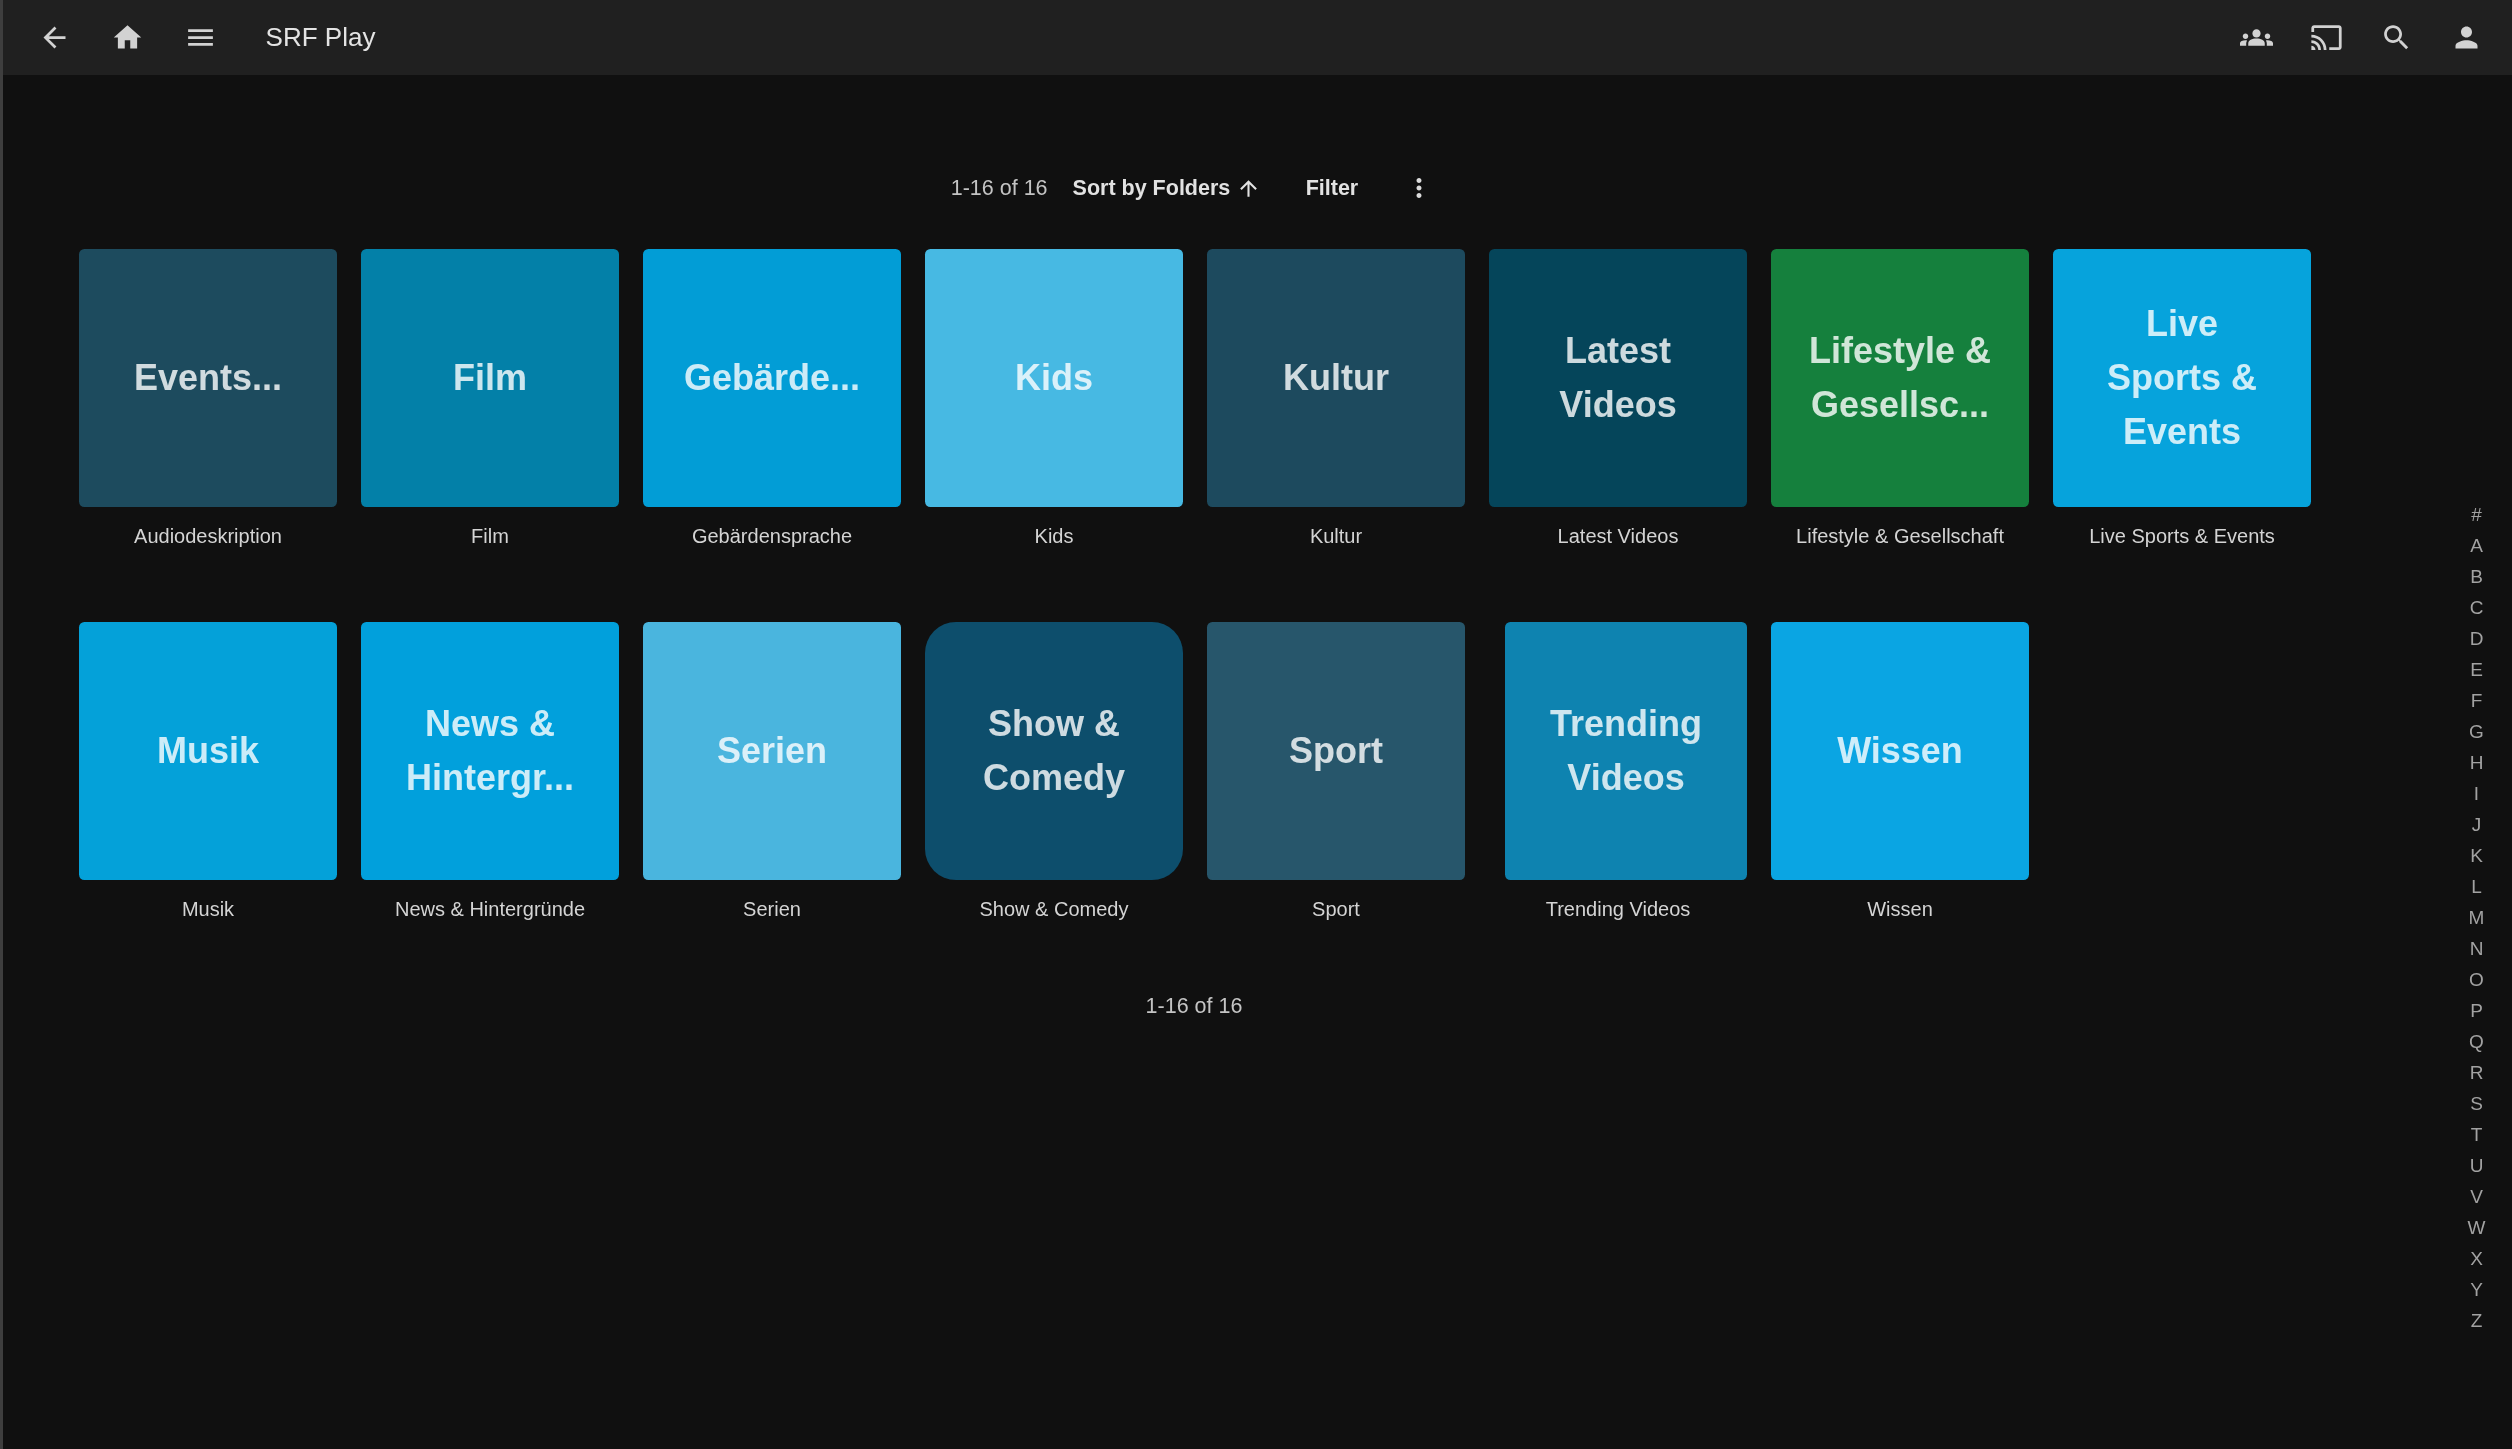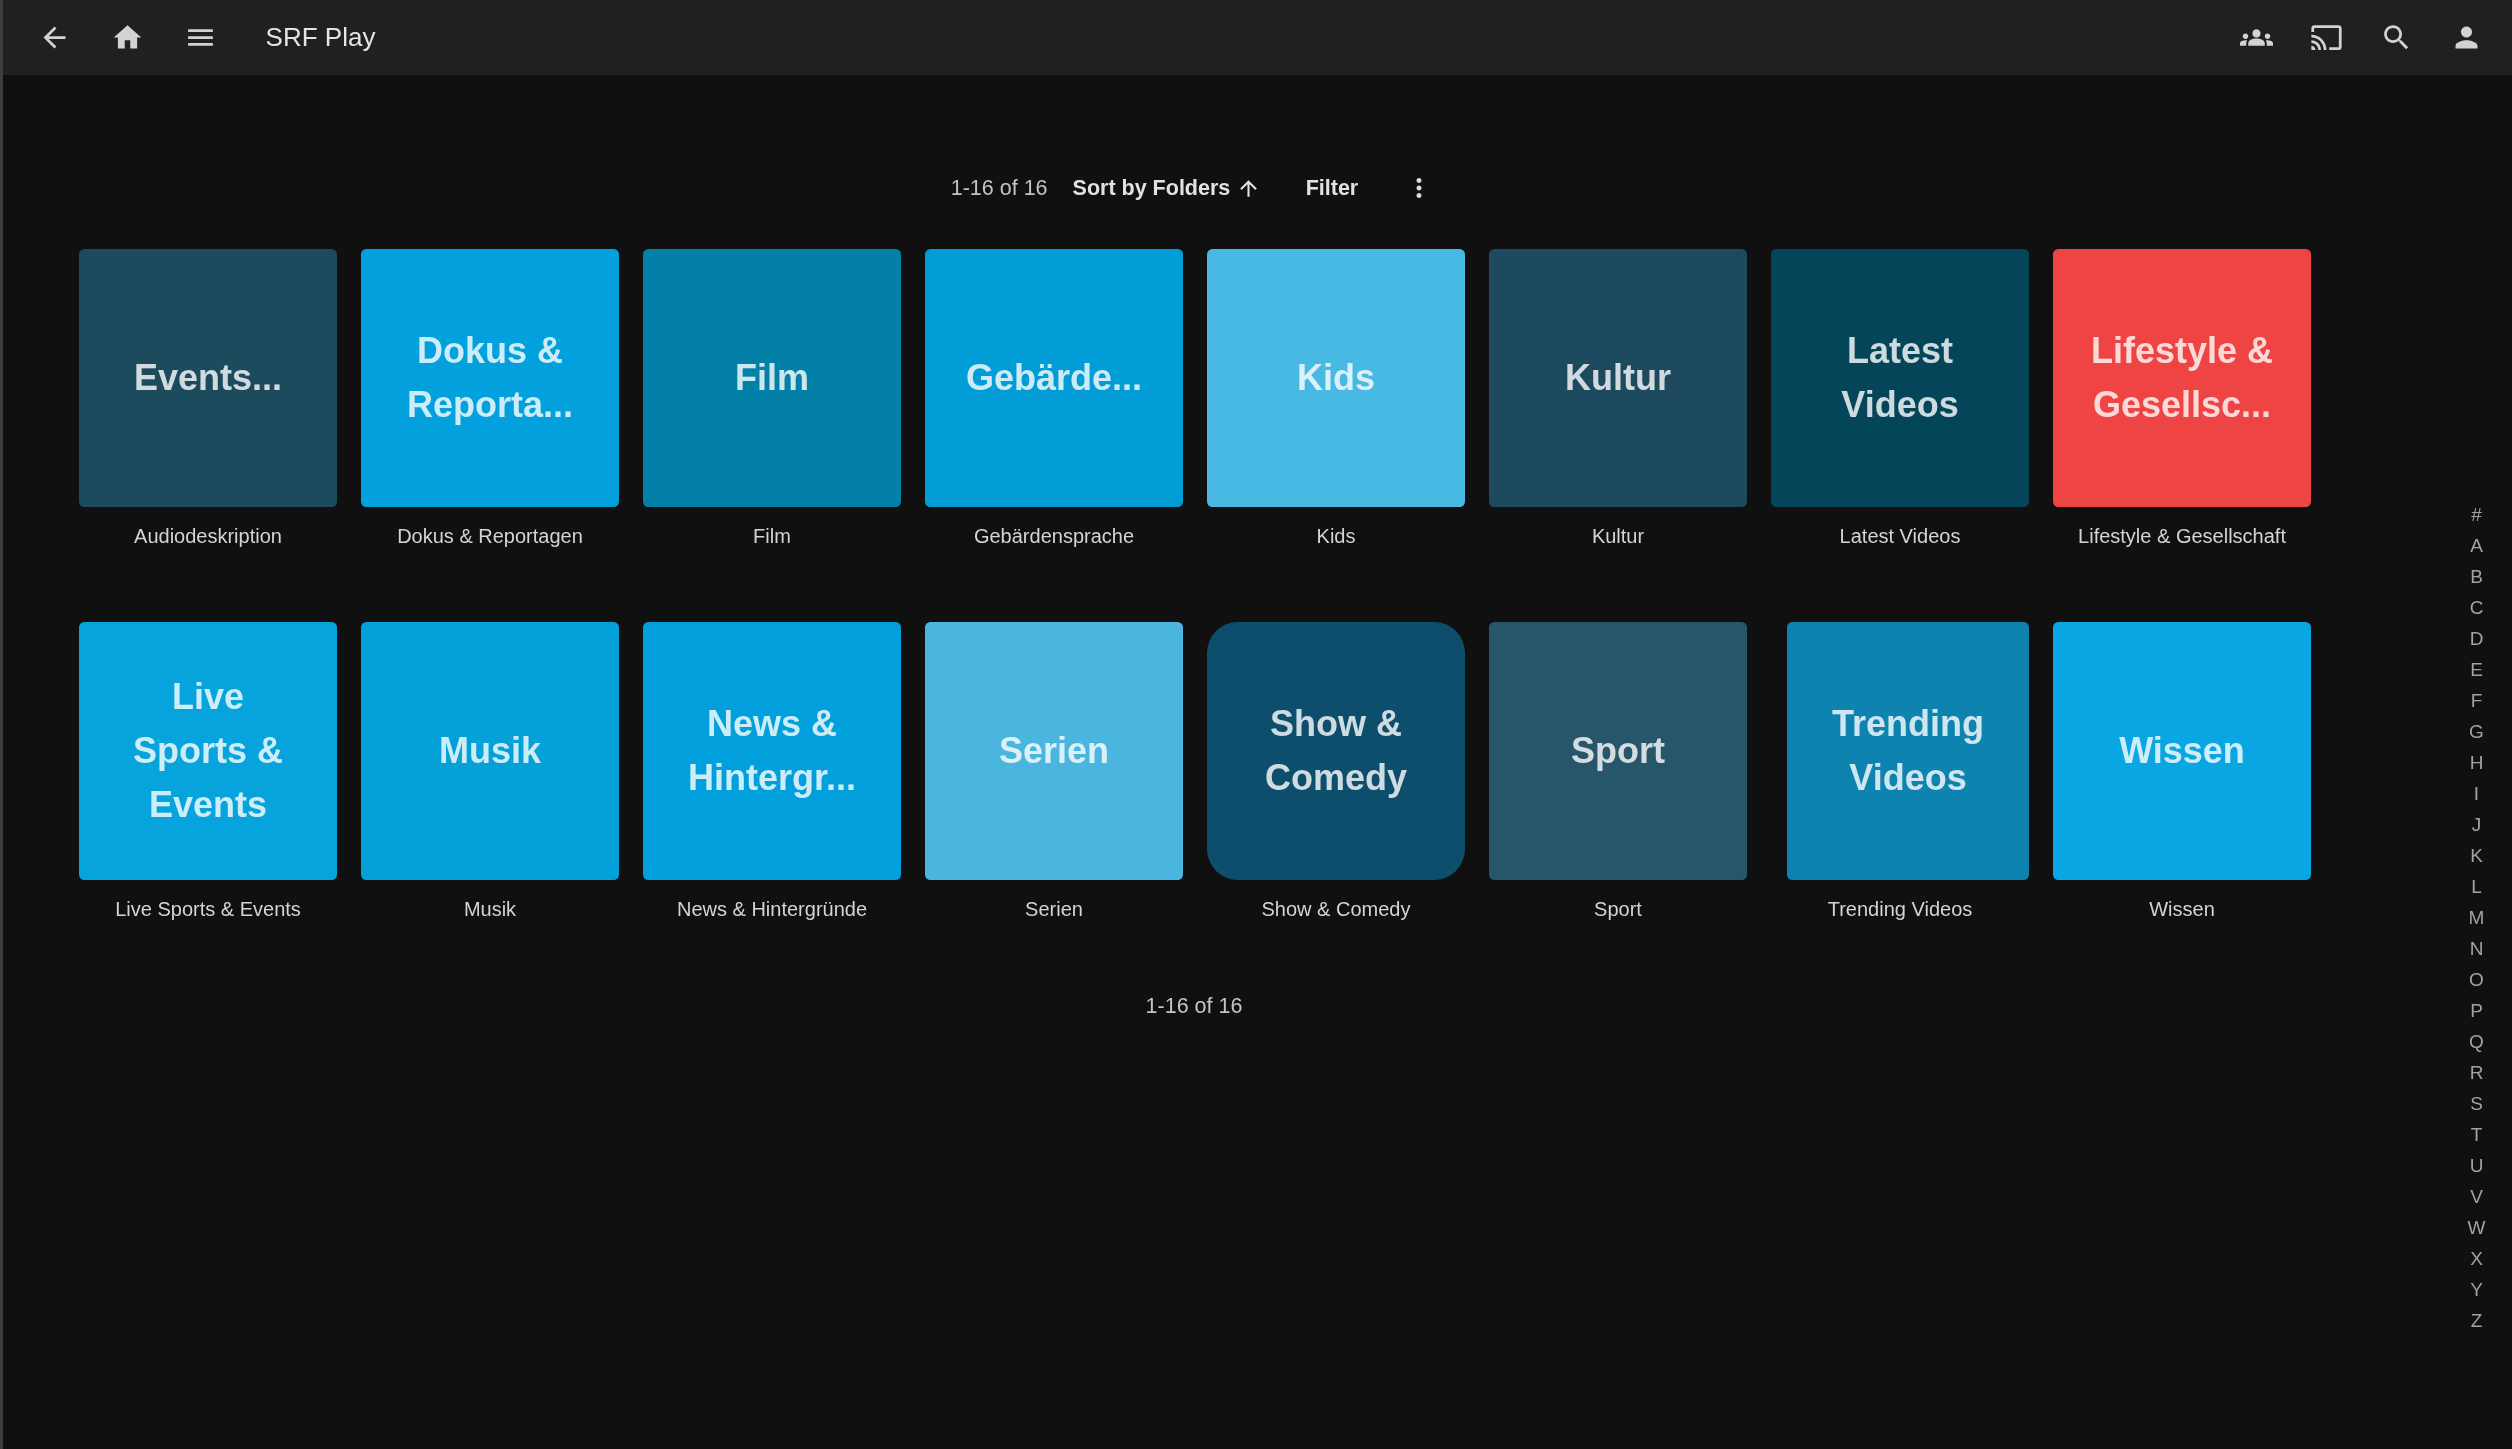--- a/index.html
+++ b/index.html
@@ -127,27 +127,20 @@
   </div>
 
   <div class="grid" id="grid">
   <div class="card">
     <div class="card-box" style="background-color: rgb(29, 75, 94);">
       <div class="card-text">Events...</div>
     </div>
     <div class="card-label">Audiodeskription</div>
   </div>
 
-  <div class="card">
-    <div class="card-box" style="background-color: rgb(2, 160, 220);">
-      <div class="card-text">Dokus &amp;
-Reporta...</div>
-    </div>
-    <div class="card-label">Dokus &amp; Reportagen</div>
-  </div>
 
   <div class="card">
     <div class="card-box" style="background-color: rgb(3, 128, 168);">
       <div class="card-text">Film</div>
     </div>
     <div class="card-label">Film</div>
   </div>
 
   <div class="card">
     <div class="card-box" style="background-color: rgb(2, 157, 214);">
@@ -172,21 +165,21 @@
 
   <div class="card">
     <div class="card-box" style="background-color: rgb(5, 69, 90);">
       <div class="card-text">Latest
 Videos</div>
     </div>
     <div class="card-label">Latest Videos</div>
   </div>
 
   <div class="card">
-    <div class="card-box" style="background-color: #ef4444;">
+    <div class="card-box" style="background-color: #15803d;">
       <div class="card-text">Lifestyle &amp;
 Gesellsc...</div>
     </div>
     <div class="card-label">Lifestyle &amp; Gesellschaft</div>
   </div>
 
   <div class="card">
     <div class="card-box" style="background-color: rgb(6, 163, 220);">
       <div class="card-text">Live
 Sports &amp;

